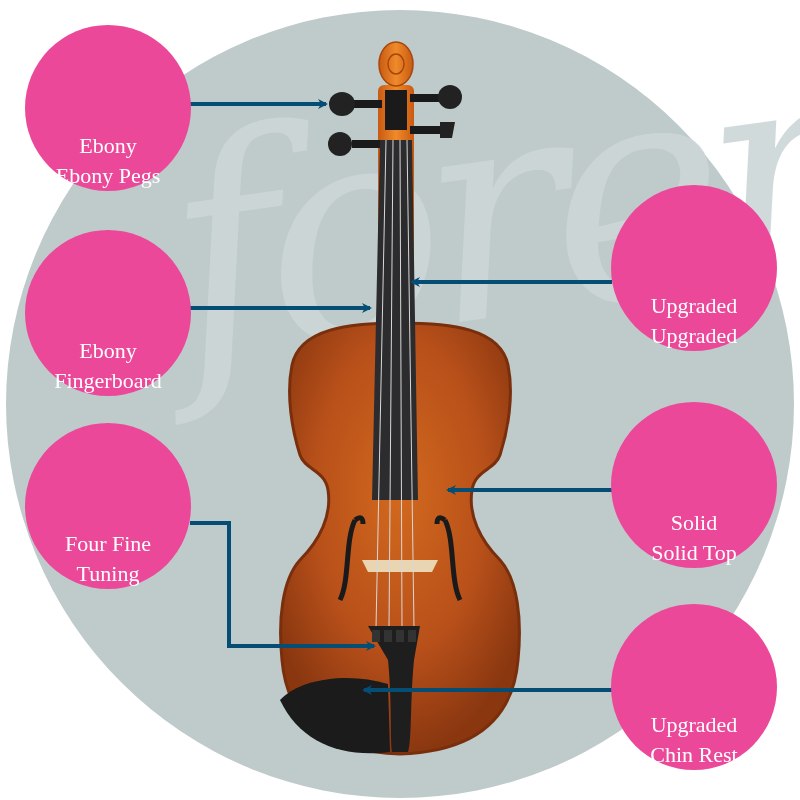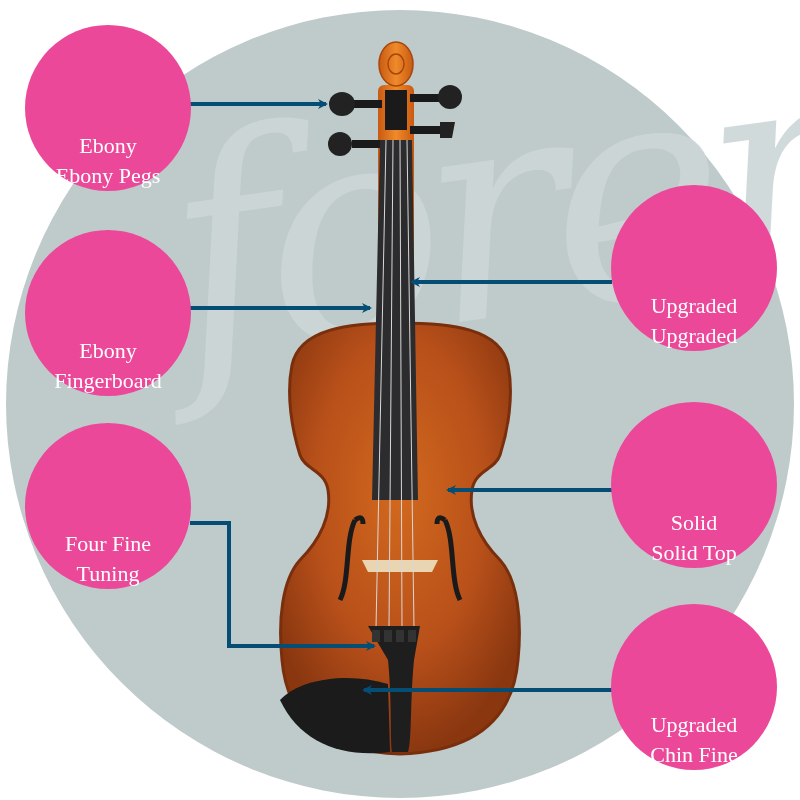--- a/index.html
+++ b/index.html
@@ -139,16 +139,16 @@
   <div class="badge" style="left:611px; top:402px;">
     <div class="badge-label">
       <span>Solid</span>
       <span>Solid Top</span>
     </div>
   </div>
 
   <div class="badge" style="left:611px; top:604px;">
     <div class="badge-label">
       <span>Upgraded</span>
-      <span>Chin Fine</span>
+      <span>Chin Rest</span>
     </div>
   </div>
 </div>
 
 </body></html>

